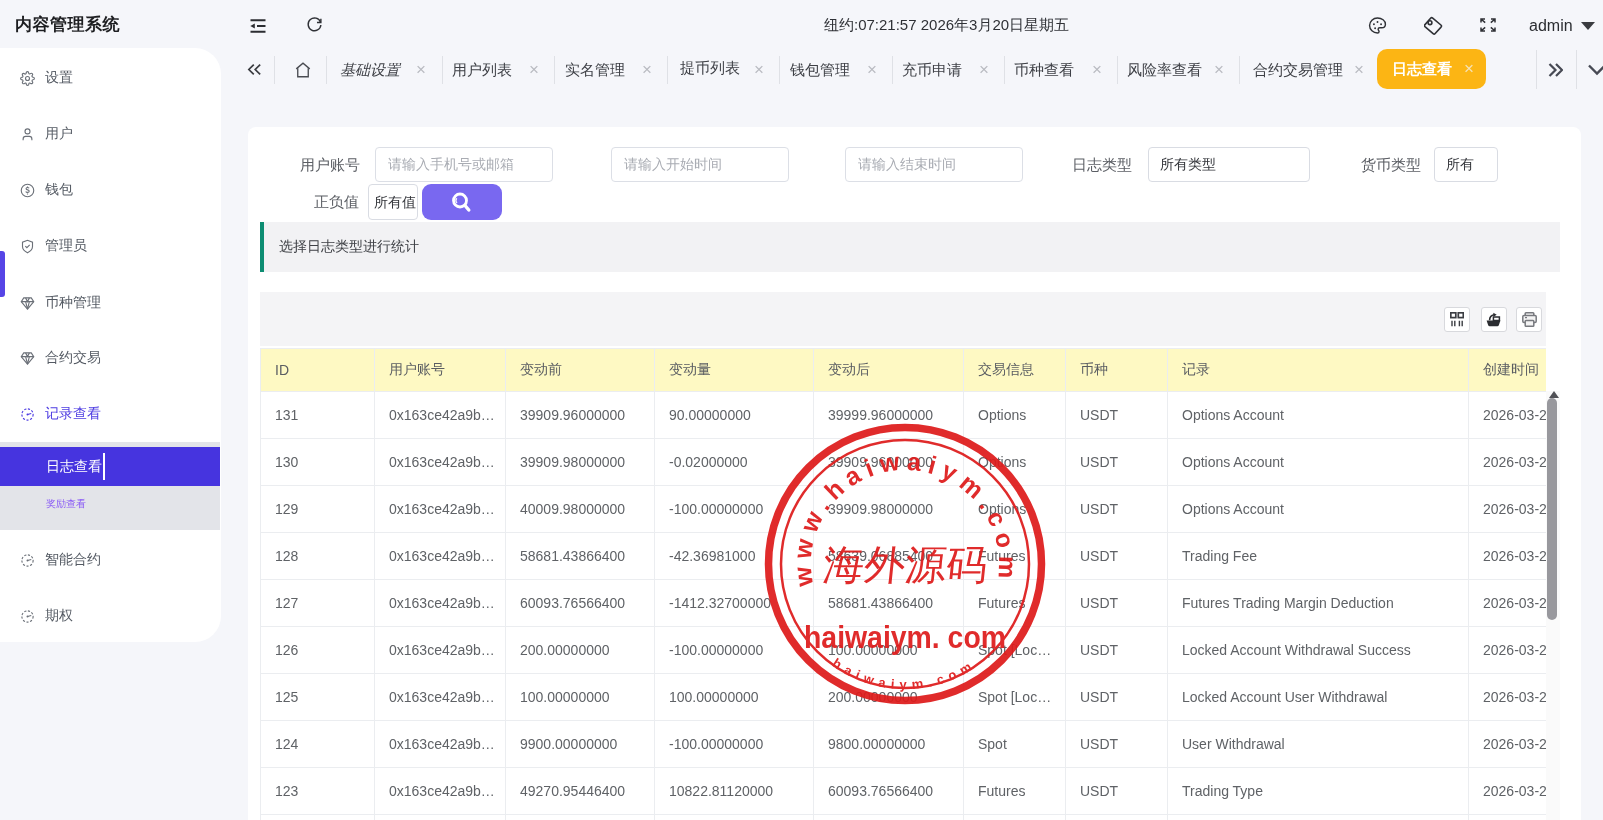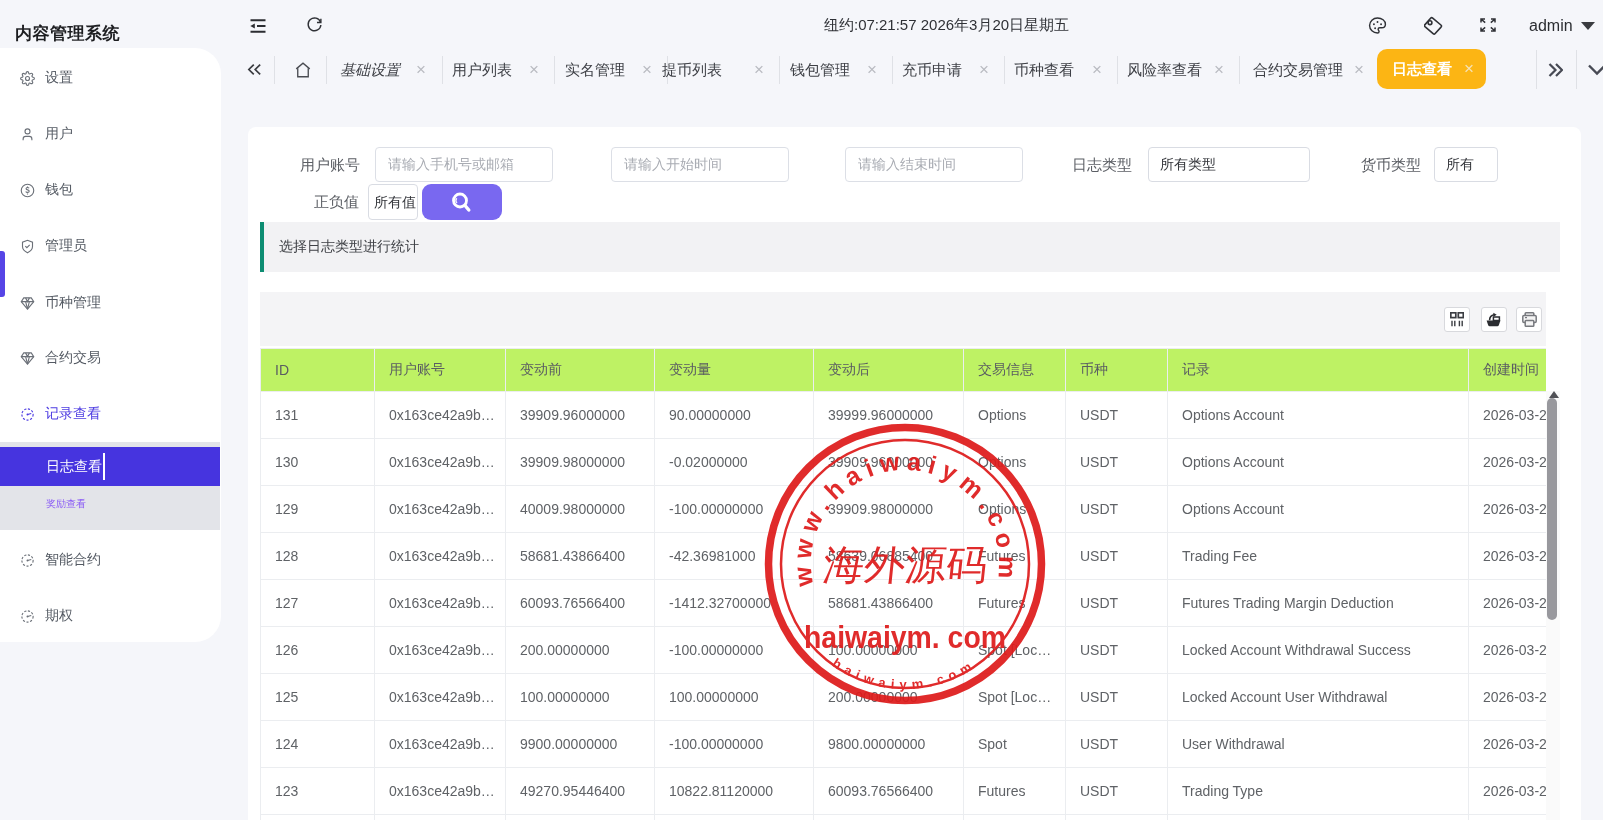--- a/index.html
+++ b/index.html
@@ -1,21 +1,21 @@
 <!DOCTYPE html>
 <html lang="zh"><head>
 <meta charset="utf-8">
 <title>内容管理系统</title>
 <style>
 * { margin:0; padding:0; box-sizing:border-box; }
 html,body { width:1603px; height:820px; overflow:hidden; }
 body { font-family:"Liberation Sans", sans-serif; background:#f5f6fa; position:relative; color:#333; }
 .abs { position:absolute; }
 
-#logo { left:15px; top:13px; font-size:17px; font-weight:bold; color:#1d1e21; letter-spacing:0.5px;margin-top:9px; }
+#logo { left:15px; top:13px; font-size:17px; font-weight:bold; color:#1d1e21; letter-spacing:0.5px; }
 #sidepanel { left:0; top:48px; width:221px; height:594px; background:#fff; border-radius:0 26px 26px 0; }
 .mitem { position:absolute; left:0; width:220px; height:28px; display:flex; align-items:center; }
 .mitem svg { position:absolute; left:20px; }
 .mitem span { position:absolute; left:45px; font-size:14px; color:#545a63; }
 .mitem.purple span { color:#4c3be2; }
 #sscroll { left:0; top:251px; width:5px; height:46px; background:#5645e6; border-radius:0 3px 3px 0; }
 #submenu { left:0; top:442px; width:220px; height:88px; background:#e3e4e9; }
 #subactive { left:0; top:447px; width:220px; height:39px; background:#4634df; }
 #subactive span { position:absolute; left:46px; top:50%; transform:translateY(-50%); color:#fff; font-size:14px; }
 #subactive i { position:absolute; left:103px; top:6px; width:2px; height:27px; background:#fff; }
@@ -39,21 +39,21 @@
 .fselect { position:absolute; height:35px; background:#fff; border:1px solid #d9dce3; border-radius:4px; font-size:14px; line-height:33px; padding-left:11px; color:#33353a; }
 #searchbtn { left:422px; top:184px; width:80px; height:36px; background:#7968f0; border-radius:9px; }
 #infobar { left:260px; top:222px; width:1300px; height:50px; background:#f2f2f4; border-left:4px solid #0d8d72; }
 #infobar span { position:absolute; left:15px; top:50%; transform:translateY(-50%); font-size:14px; color:#3e4045; }
 
 #toolband { left:260px; top:292px; width:1286px; height:54px; background:#f4f4f6; }
 .tbtn { position:absolute; top:15px; width:26px; height:25px; background:#fff; border:1px solid #d8d9dd; border-radius:3px; display:flex; align-items:center; justify-content:center; }
 #tablewrap { left:260px; top:348px; width:1286px; height:472px; overflow:hidden; background:#fff; }
 table { border-collapse:collapse; table-layout:fixed; width:1446px; font-size:14px; }
 th, td { border:1px solid #ebedf0; padding:0 0 0 14px; text-align:left; font-weight:normal; overflow:hidden; white-space:nowrap; }
-th { height:43px; background:#bef264; color:#5a5d62; }
+th { height:43px; background:#fef9c3; color:#5a5d62; }
 td { height:47px; color:#5f6266; background:#fff; }
 tr.partial td { height:6px; }
 #vscroll { left:1546px; top:391px; width:14px; height:429px; background:#fafafa; }
 #vthumb { left:1546.5px; top:398px; width:10.5px; height:222px; background:#98989d; border-radius:5px; }
 #varrow { left:1549px; top:391px; width:0; height:0; border-left:5px solid transparent; border-right:5px solid transparent; border-bottom:7px solid #505156; }
 
 #stamp { left:750px; top:409px; }
 </style>
 </head>
 <body>
@@ -176,21 +176,21 @@
 <div class="tdiv" style="left:326px;"></div>
 <div class="tab" style="left:340px;font-style:italic;">基础设置</div>
     <div class="tx" style="left:416px;">×</div>
 <div class="tdiv" style="left:442px;"></div>
 <div class="tab" style="left:452px;">用户列表</div>
     <div class="tx" style="left:529px;">×</div>
 <div class="tdiv" style="left:554px;"></div>
 <div class="tab" style="left:565px;">实名管理</div>
     <div class="tx" style="left:642px;">×</div>
 <div class="tdiv" style="left:667px;"></div>
-<div class="tab" style="left:662px;">提币列表</div>
+<div class="tab" style="left:680px;font-family:Liberation Mono, monospace;">提币列表</div>
     <div class="tx" style="left:754px;">×</div>
 <div class="tdiv" style="left:779px;"></div>
 <div class="tab" style="left:790px;">钱包管理</div>
     <div class="tx" style="left:867px;">×</div>
 <div class="tdiv" style="left:892px;"></div>
 <div class="tab" style="left:902px;">充币申请</div>
     <div class="tx" style="left:979px;">×</div>
 <div class="tdiv" style="left:1004px;"></div>
 <div class="tab" style="left:1014px;">币种查看</div>
     <div class="tx" style="left:1092px;">×</div>

